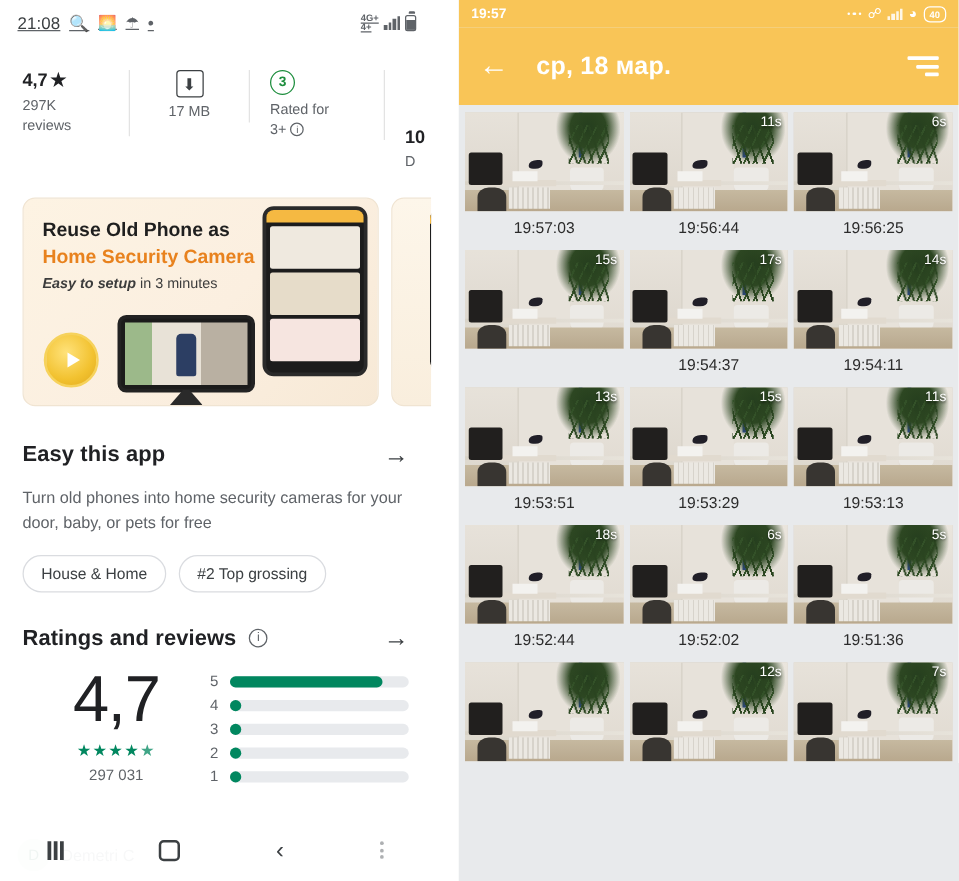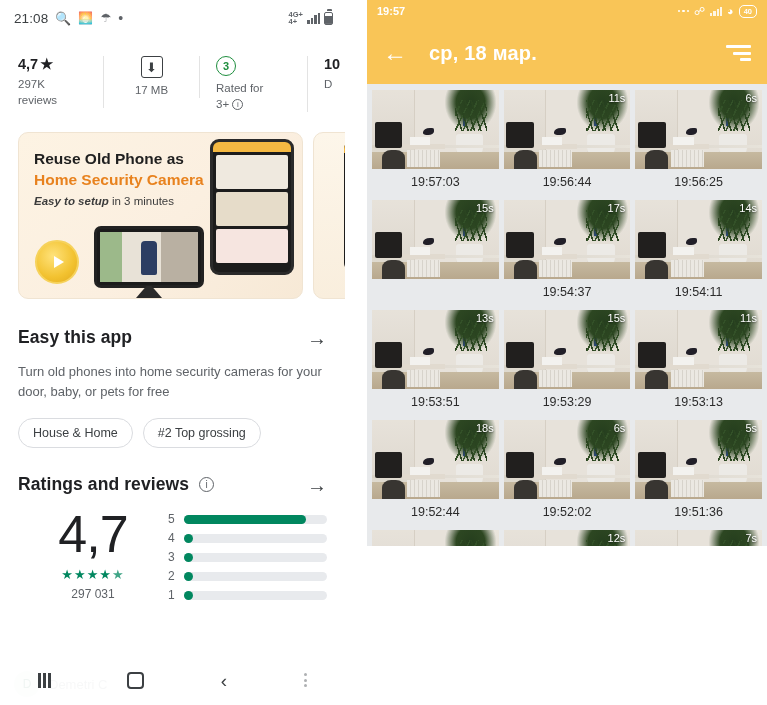--- a/index.html
+++ b/index.html
@@ -14,21 +14,21 @@
   
   .left-phone {
     width: 345px; height: 705px;
     background: #ffffff;
     position: relative;
     overflow: hidden;
     flex: 0 0 345px;
   }
   .l-statusbar {
     height: 36px; display: flex; align-items: center;
-    padding: 0 12px 0 14px; color: #5f6368;
+    padding: 0 12px 0 14px; color: #5f6368; text-decoration: underline;
   }
   .l-time { font-size: 13.5px; color: #3c4043; letter-spacing: .1px; }
   .l-sb-left { display: flex; align-items: center; gap: 7px; }
   .l-sb-icn { font-size: 12px; color: #5f6368; line-height: 1; display:inline-block;}
   .l-sb-right { margin-left: auto; display: flex; align-items: center; gap: 4px; }
   .net-4g { font-size: 7.5px; line-height: 7px; color:#5f6368; text-align:left; font-weight:700;}
   .bars { display: flex; align-items: flex-end; gap: 1px; height: 11px; }
   .bars i { width: 2.5px; background: #5f6368; display: block; }
   .bars i:nth-child(1){height:4px}.bars i:nth-child(2){height:6px}
   .bars i:nth-child(3){height:8.5px}.bars i:nth-child(4){height:11px}
@@ -40,21 +40,21 @@
   
   .info-strip {
     display: flex; align-items: flex-start;
     padding: 20px 0 8px 0; margin: 0 0 0 0;
   }
   .info-cell {
     flex: 0 0 auto; padding: 0 16px; min-width: 0;
     border-right: 1px solid #e3e3e3;
     display: flex; flex-direction: column; align-items: center; gap: 5px;
   }
-  .info-cell:last-child { border-right: none; }
+  .info-cell:last-child { border-right: none; margin-top: 46px; }
   .info-cell.c1 { width: 104px; padding-left: 18px; align-items:flex-start;}
   .info-cell.c2 { width: 96px; }
   .info-cell.c3 { width: 108px; align-items:flex-start;}
   .info-cell.c4 { width: 70px; align-items:flex-start;}
   .info-top { font-size: 14.5px; font-weight: bold; color: #202124;
               display:flex; align-items:center; gap:2px; white-space: nowrap;}
   .info-sub { font-size: 11.5px; color: #5f6368; line-height: 15px; }
   .info-sub.center { text-align: center; }
   .dl-icon { width: 22px; height: 22px; border: 1.9px solid #3c4043; border-radius: 3px;
              display:flex; align-items:center; justify-content:center; font-size: 13px; color:#3c4043;}
@@ -147,21 +147,21 @@
   .nav-home { width:17px;height:17px;border:2px solid #3c4043;border-radius:4px;}
   .nav-back { font-size:19px;color:#3c4043;line-height:1;}
   .nav-more { display:flex;flex-direction:column;gap:2.5px; opacity:.5;}
   .nav-more i { width:3px;height:3px;border-radius:50%;background:#5f6368;display:block;}
 
   
   .gutter { flex: 0 0 22px; background: #ffffff; }
 
   
   .right-phone {
-    flex: 0 0 400px; width: 400px; height: 546px;
+    flex: 0 0 400px; width: 400px; height: 705px;
     background: #e8eaec; position: relative; overflow: hidden;
   }
   .r-statusbar { height: 22px; background: #f9c557; display:flex; align-items:center;
                  padding: 0 10px; color:#ffffff; }
   .r-time { font-size: 11px; font-weight: bold; }
   .r-sb-right { margin-left:auto; display:flex; align-items:center; gap:5px; color:#ffffff;}
   .r-dots { display:flex; gap:2px; align-items:flex-end;}
   .r-dots i{width:2.5px;height:2.5px;border-radius:50%;background:#fff;display:block;}
   .r-bt { font-size: 11px; line-height: 11px;}
   .r-bars { display:flex; align-items:flex-end; gap:1px; height:9px; opacity:.85;}

